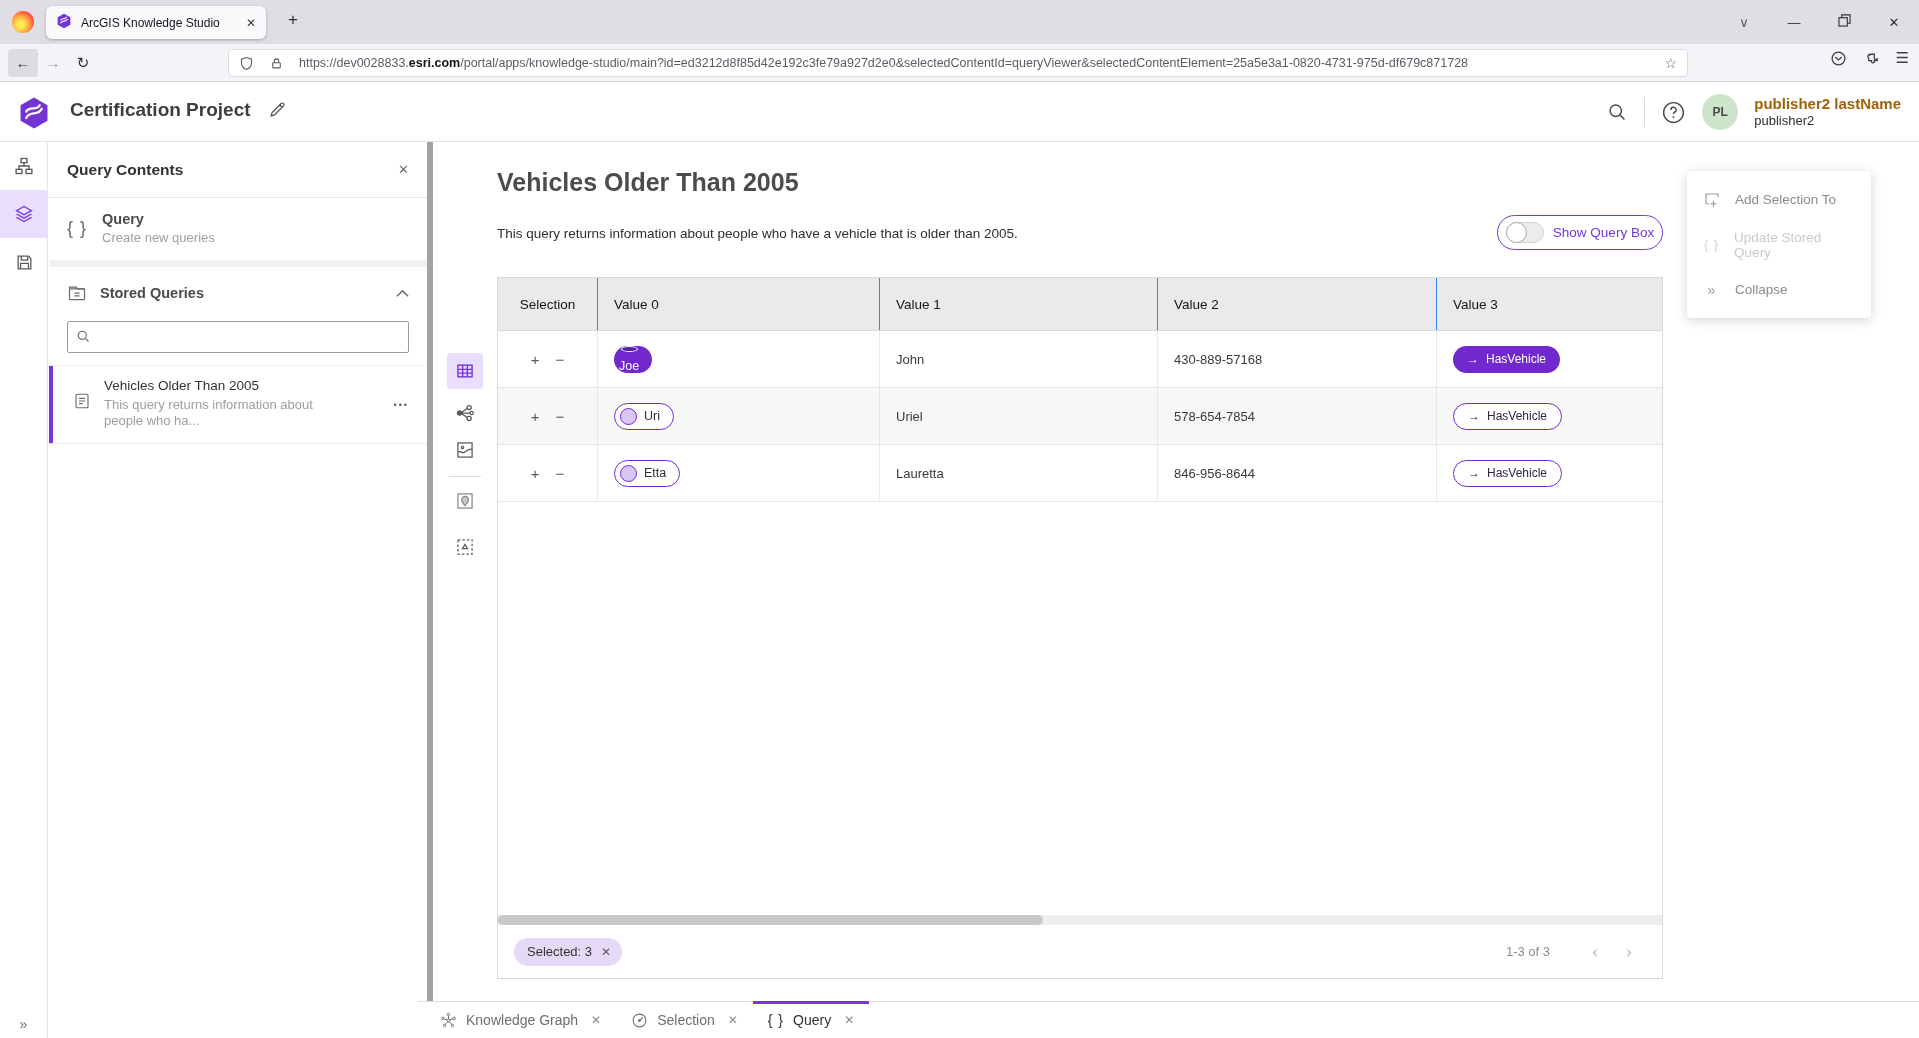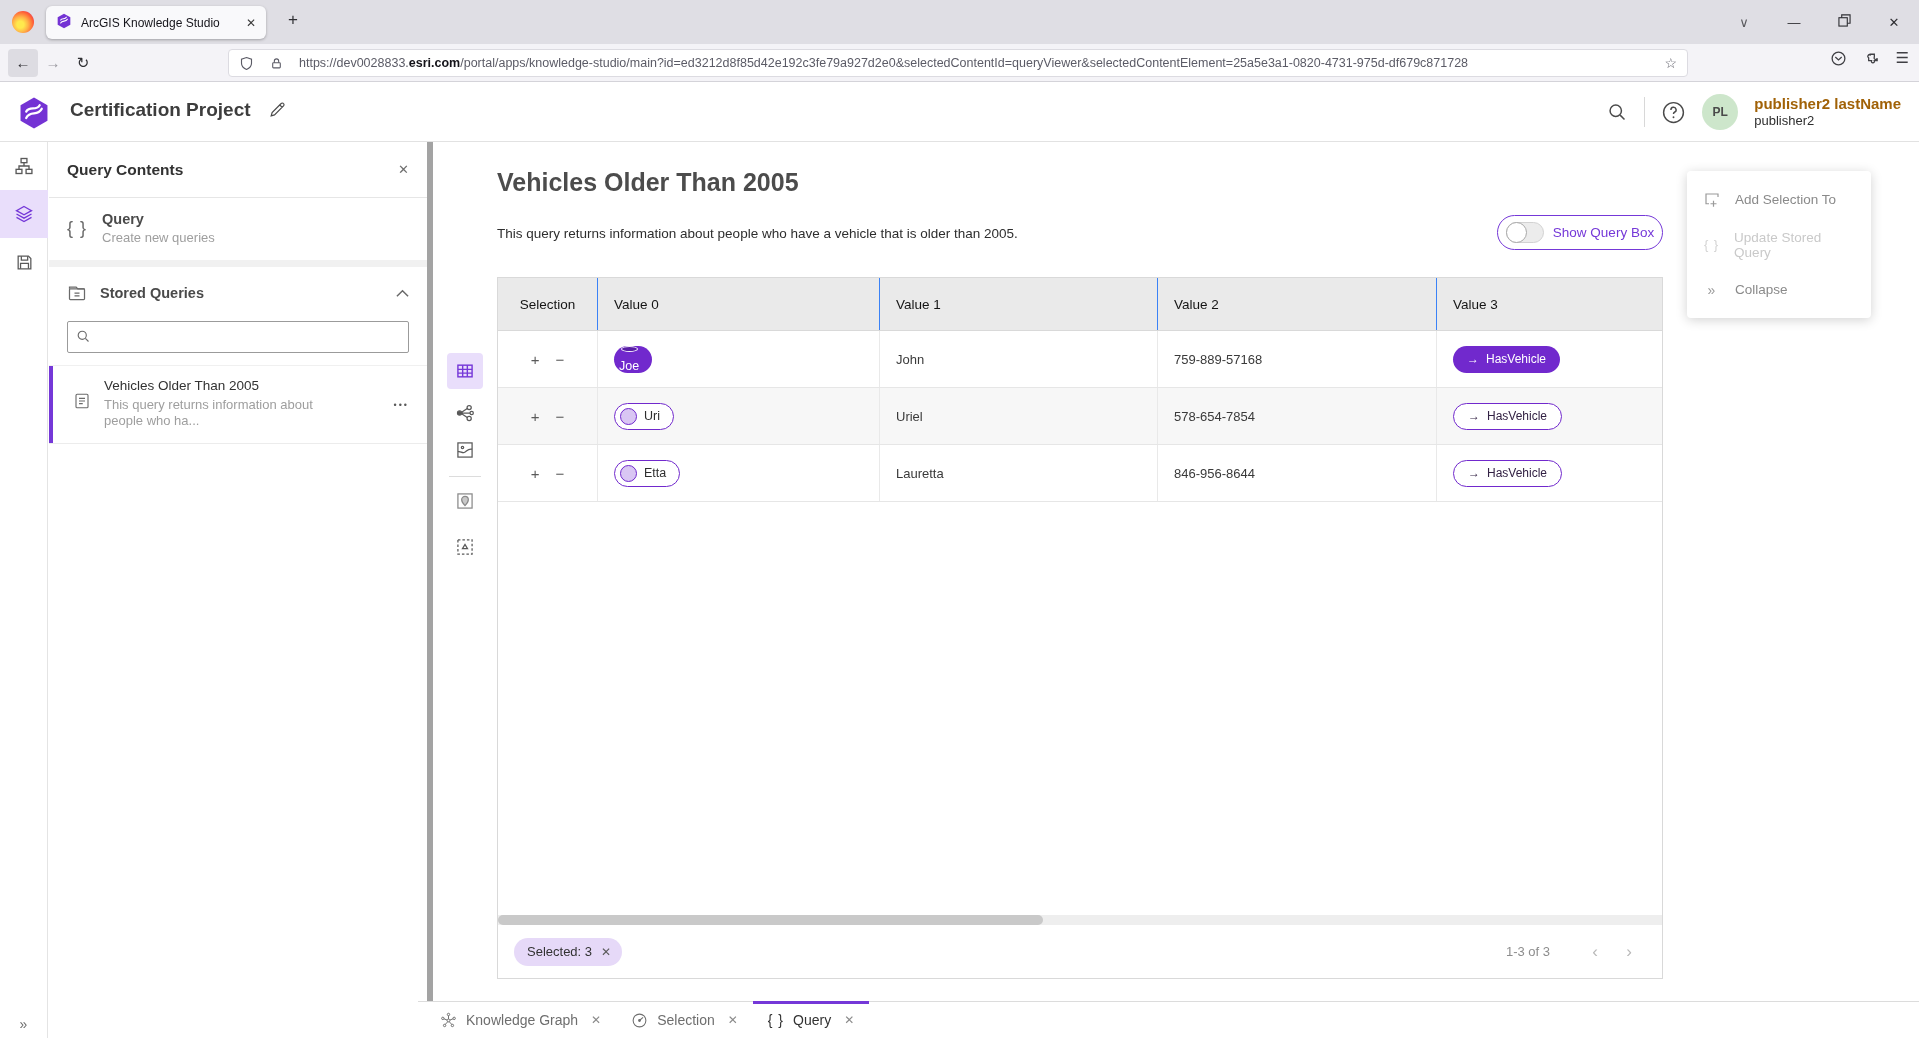--- a/index.html
+++ b/index.html
@@ -390,21 +390,21 @@
         <span class="pm">+</span>
         <span class="pm">−</span>
       </div>
       <div class="td c1">
           <span class="node-pill fill">
             <span class="dot"></span>
             <span>Joe</span>
           </span>
         </div>
       <div class="td c2">John</div>
-      <div class="td c3">759-889-57168</div>
+      <div class="td c3">430-889-57168</div>
       <div class="td c4">
           <span class="rel-pill fill">
             <span>→</span>
             <span>HasVehicle</span>
           </span>
         </div>
     </div>
 
     <div class="trow alt">
       <div class="td c0">

